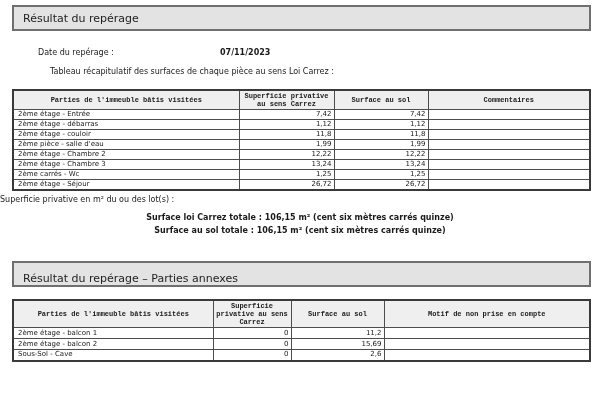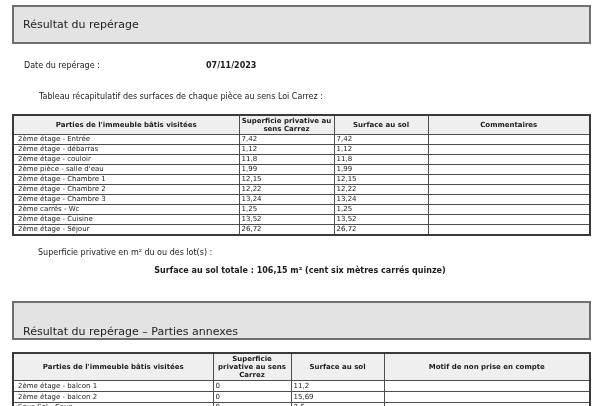--- a/index.html
+++ b/index.html
@@ -14,43 +14,43 @@
   body {
     background: #ffffff;
     color: var(--text);
     font-family: "DejaVu Sans", "Liberation Sans", sans-serif;
     overflow: hidden;
   }
   .page { position: relative; width: 600px; height: 406px; }
 
   .band {
     margin: 5px 9px 0 12px;
-    height: 39px;
+    height: 26px;
     background: var(--band-bg);
     border: 2px solid var(--band-border);
     display: flex;
     align-items: center;
     padding-left: 9px;
     font-size: 11px;
     color: #222;
   }
   .band2 { margin-top: 24px; align-items: flex-end; }
 
   .date-row {
     margin-top: 17px;
-    padding-left: 24px;
+    padding-left: 38px;
     font-size: 8px;
     line-height: 10px;
   }
   .date-row .lbl { display: inline-block; width: 182px; }
   .date-row .val { font-weight: bold; }
 
   .intro {
-    margin-top: 21px;
-    padding-left: 39px;
+    margin-top: 9px;
+    padding-left: 50px;
     font-size: 8px;
     line-height: 10px;
   }
 
   table.doc-table {
     border-collapse: collapse;
     table-layout: fixed;
     width: 579px;
     margin: 12px 9px 0 12px;
     border: 2px solid #3a3a3a;
@@ -61,44 +61,44 @@
   }
   .doc-table th {
     background: var(--thead-bg);
     font-weight: bold;
     font-size: 7px;
     line-height: 8px;
     text-align: center;
     padding: 1px 2px;
     height: 19px;
     vertical-align: middle;
+    font-family: Liberation Mono, monospace;
   }
   .doc-table td {
     font-size: 7px;
     line-height: 9px;
     height: 10px;
     padding: 0 2px 0 4px;
     white-space: nowrap;
     vertical-align: middle;
   }
-  .doc-table td.c1, .doc-table td.c2 { text-align: left; padding: 0 2px; }
+  .doc-table td.c1, .doc-table td.c2 { text-align: right; padding: 0 2px; }
 
   .t1 .c0 { width: 226px; }
   .t1 .c1 { width: 95px; }
   .t1 .c2 { width: 94px; }
 
   .t2 { margin-top: 9px; }
   .t2 td { height: 11px; margin-top: 32px; }
   .t2 .c0 { width: 200px; }
   .t2 .c1 { width: 78px; }
   .t2 .c2 { width: 93px; }
 
   .note {
-    margin-top: 12px;
-    padding-left: 38px;
+    margin-top: 4px;
     font-size: 8px;
     line-height: 10px;
   }
   .totals {
     margin-top: 6px;
     text-align: center;
     font-size: 8px;
     font-weight: bold;
     line-height: 13px;
   }
@@ -146,61 +146,50 @@
           <td class="c2">11,8</td>
           <td class="c3"></td>
         </tr>
         <tr>
           <td class="c0">2ème pièce - salle d'eau</td>
           <td class="c1">1,99</td>
           <td class="c2">1,99</td>
           <td class="c3"></td>
         </tr>
         <tr>
-          <td class="c0">2ème étage - Chambre 1</td>
-          <td class="c1">12,15</td>
-          <td class="c2">12,15</td>
-          <td class="c3"></td>
-        </tr>
-        <tr>
           <td class="c0">2ème étage - Chambre 2</td>
           <td class="c1">12,22</td>
           <td class="c2">12,22</td>
           <td class="c3"></td>
         </tr>
         <tr>
           <td class="c0">2ème étage - Chambre 3</td>
           <td class="c1">13,24</td>
           <td class="c2">13,24</td>
           <td class="c3"></td>
         </tr>
         <tr>
           <td class="c0">2ème carrés - Wc</td>
           <td class="c1">1,25</td>
           <td class="c2">1,25</td>
           <td class="c3"></td>
         </tr>
         <tr>
-          <td class="c0">2ème étage - Cuisine</td>
-          <td class="c1">13,52</td>
-          <td class="c2">13,52</td>
-          <td class="c3"></td>
-        </tr>
-        <tr>
           <td class="c0">2ème étage - Séjour</td>
           <td class="c1">26,72</td>
           <td class="c2">26,72</td>
           <td class="c3"></td>
         </tr>
       </tbody>
     </table>
 
   <div class="note">Superficie privative en m² du ou des lot(s) :</div>
 
   <div class="totals">
+    <div>Surface loi Carrez totale : 106,15 m² (cent six mètres carrés quinze)</div>
     <div>Surface au sol totale : 106,15 m² (cent six mètres carrés quinze)</div>
   </div>
 
   <div class="band band2">
     <span>Résultat du repérage – Parties annexes</span>
   </div>
 
   <table class="doc-table t2">
       <thead>
         <tr>

